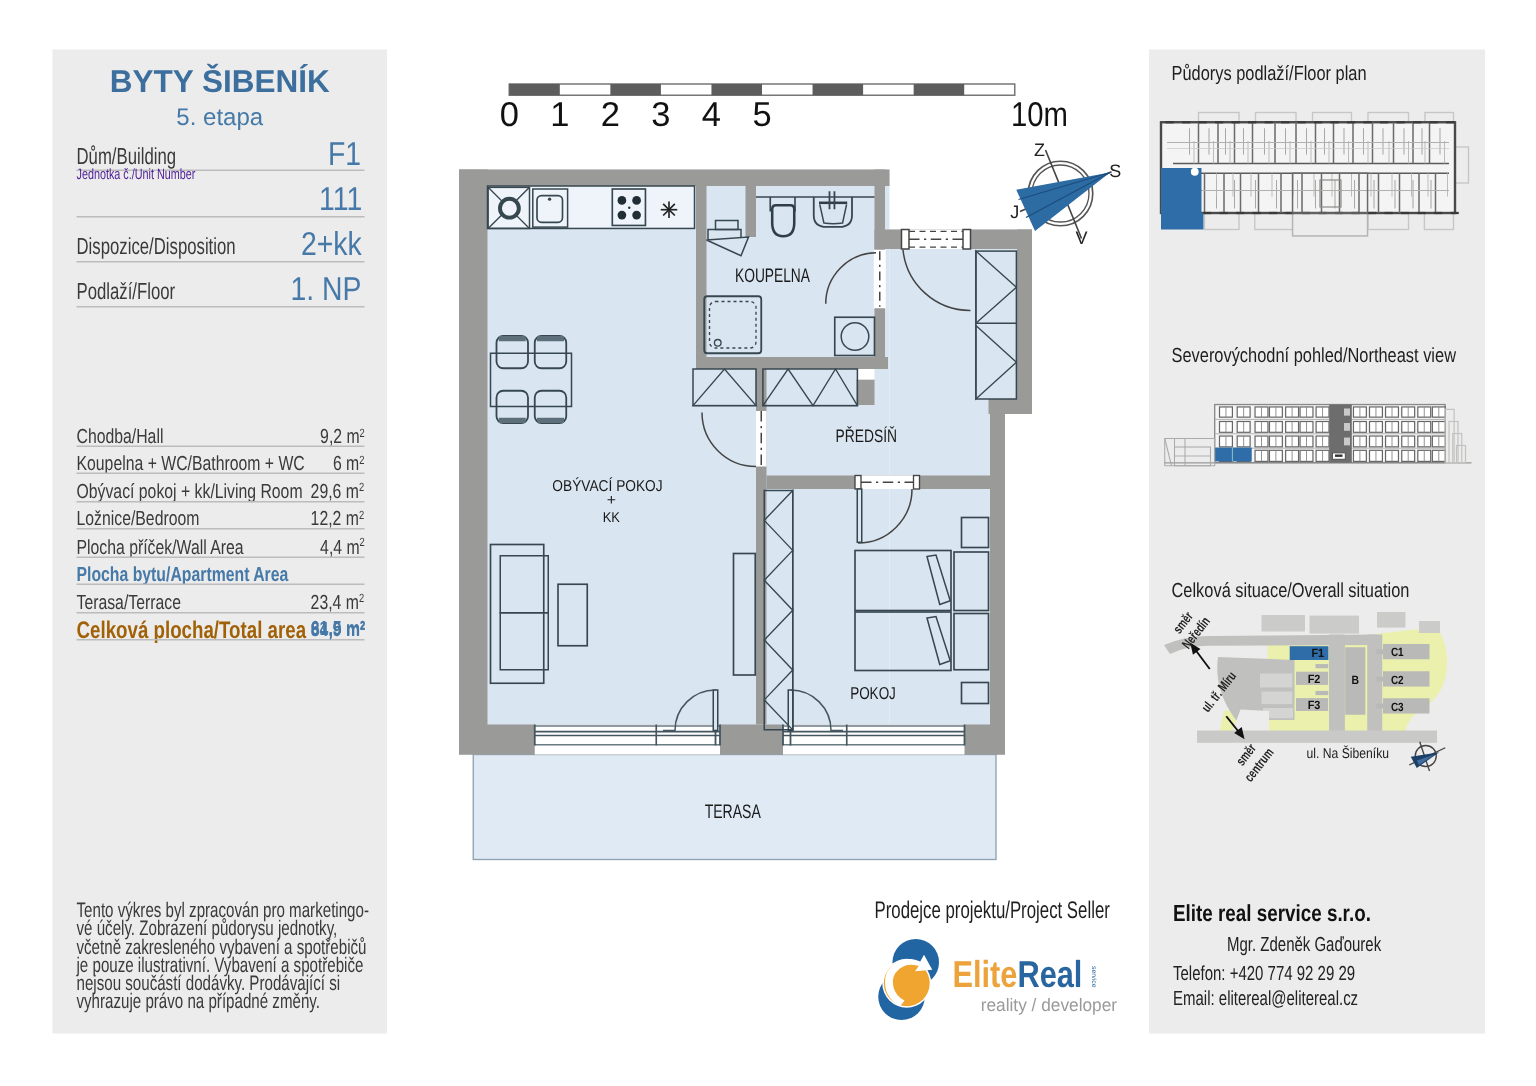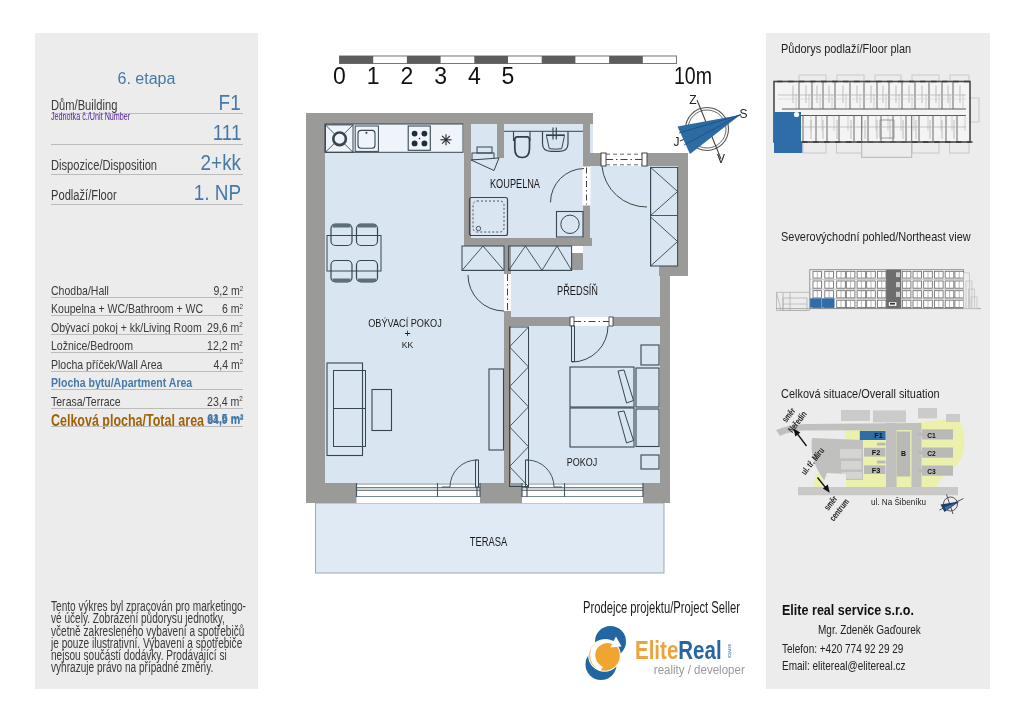--- a/index.html
+++ b/index.html
@@ -8,21 +8,22 @@
   .page{position:relative;width:1024px;height:724px;background:#fff;overflow:hidden;}
   .abs{position:absolute;line-height:1;}
   .panel{position:absolute;background:#ececec;}
   sup.m2{font-size:8px;position:relative;top:-4.5px;vertical-align:baseline;}
 </style>
 </head>
 <body>
 <div class="page">
 <div class="panel" style="left:35px;top:33px;width:223px;height:656px;"></div>
 <div class="panel" style="left:766px;top:33px;width:224px;height:656px;"></div>
-<div class="abs" style="left:35.0px;top:71.0px;width:223px;font-size:16px;color:#4579a7;font-weight:normal;line-height:1;text-align:center;"><span style="display:inline-block;white-space:nowrap;transform:scaleX(1.0);transform-origin:50% 0;">6. etapa</span></div>
+<div class="abs" style="left:35.0px;top:43.7px;width:223px;font-size:21px;color:#3c6f9e;font-weight:bold;line-height:1;text-align:center;"><span style="display:inline-block;white-space:nowrap;transform:scaleX(1.0);transform-origin:50% 0;">BYTY ŠIBENÍK</span></div>
+<div class="abs" style="left:35.0px;top:71.0px;width:223px;font-size:16px;color:#4579a7;font-weight:normal;line-height:1;text-align:center;"><span style="display:inline-block;white-space:nowrap;transform:scaleX(1.0);transform-origin:50% 0;">5. etapa</span></div>
 <div class="abs" style="left:51px;top:97.3px;font-size:15.5px;color:#3a3a3a;font-weight:normal;line-height:1;"><span style="display:inline-block;white-space:nowrap;transform:scaleX(0.72);transform-origin:0 0;">Dům/Building</span></div>
 <div class="abs" style="left:51px;top:113.2px;width:192px;border-top:1px solid #bcbcbc;"></div>
 <div class="abs" style="right:783px;top:92.3px;font-size:22px;color:#4679a8;font-weight:normal;line-height:1;text-align:right;"><span style="display:inline-block;white-space:nowrap;transform:scaleX(0.86);transform-origin:100% 0;">F1</span></div>
 <div class="abs" style="left:51px;top:112px;font-size:10px;color:#4c1d95;font-weight:normal;line-height:1;"><span style="display:inline-block;white-space:nowrap;transform:scaleX(0.72);transform-origin:0 0;">Jednotka č./Unit Number</span></div>
 <div class="abs" style="left:51px;top:143.8px;width:192px;border-top:1px solid #bcbcbc;"></div>
 <div class="abs" style="right:783px;top:122.4px;font-size:22px;color:#4679a8;font-weight:normal;line-height:1;text-align:right;"><span style="display:inline-block;white-space:nowrap;transform:scaleX(0.86);transform-origin:100% 0;">111</span></div>
 <div class="abs" style="left:51px;top:157.4px;font-size:15.5px;color:#3a3a3a;font-weight:normal;line-height:1;"><span style="display:inline-block;white-space:nowrap;transform:scaleX(0.72);transform-origin:0 0;">Dispozice/Disposition</span></div>
 <div class="abs" style="left:51px;top:173.9px;width:192px;border-top:1px solid #bcbcbc;"></div>
 <div class="abs" style="right:783px;top:152.4px;font-size:22px;color:#4679a8;font-weight:normal;line-height:1;text-align:right;"><span style="display:inline-block;white-space:nowrap;transform:scaleX(0.86);transform-origin:100% 0;">2+kk</span></div>
 <div class="abs" style="left:51px;top:187.4px;font-size:15.5px;color:#3a3a3a;font-weight:normal;line-height:1;"><span style="display:inline-block;white-space:nowrap;transform:scaleX(0.72);transform-origin:0 0;">Podlaží/Floor</span></div>

